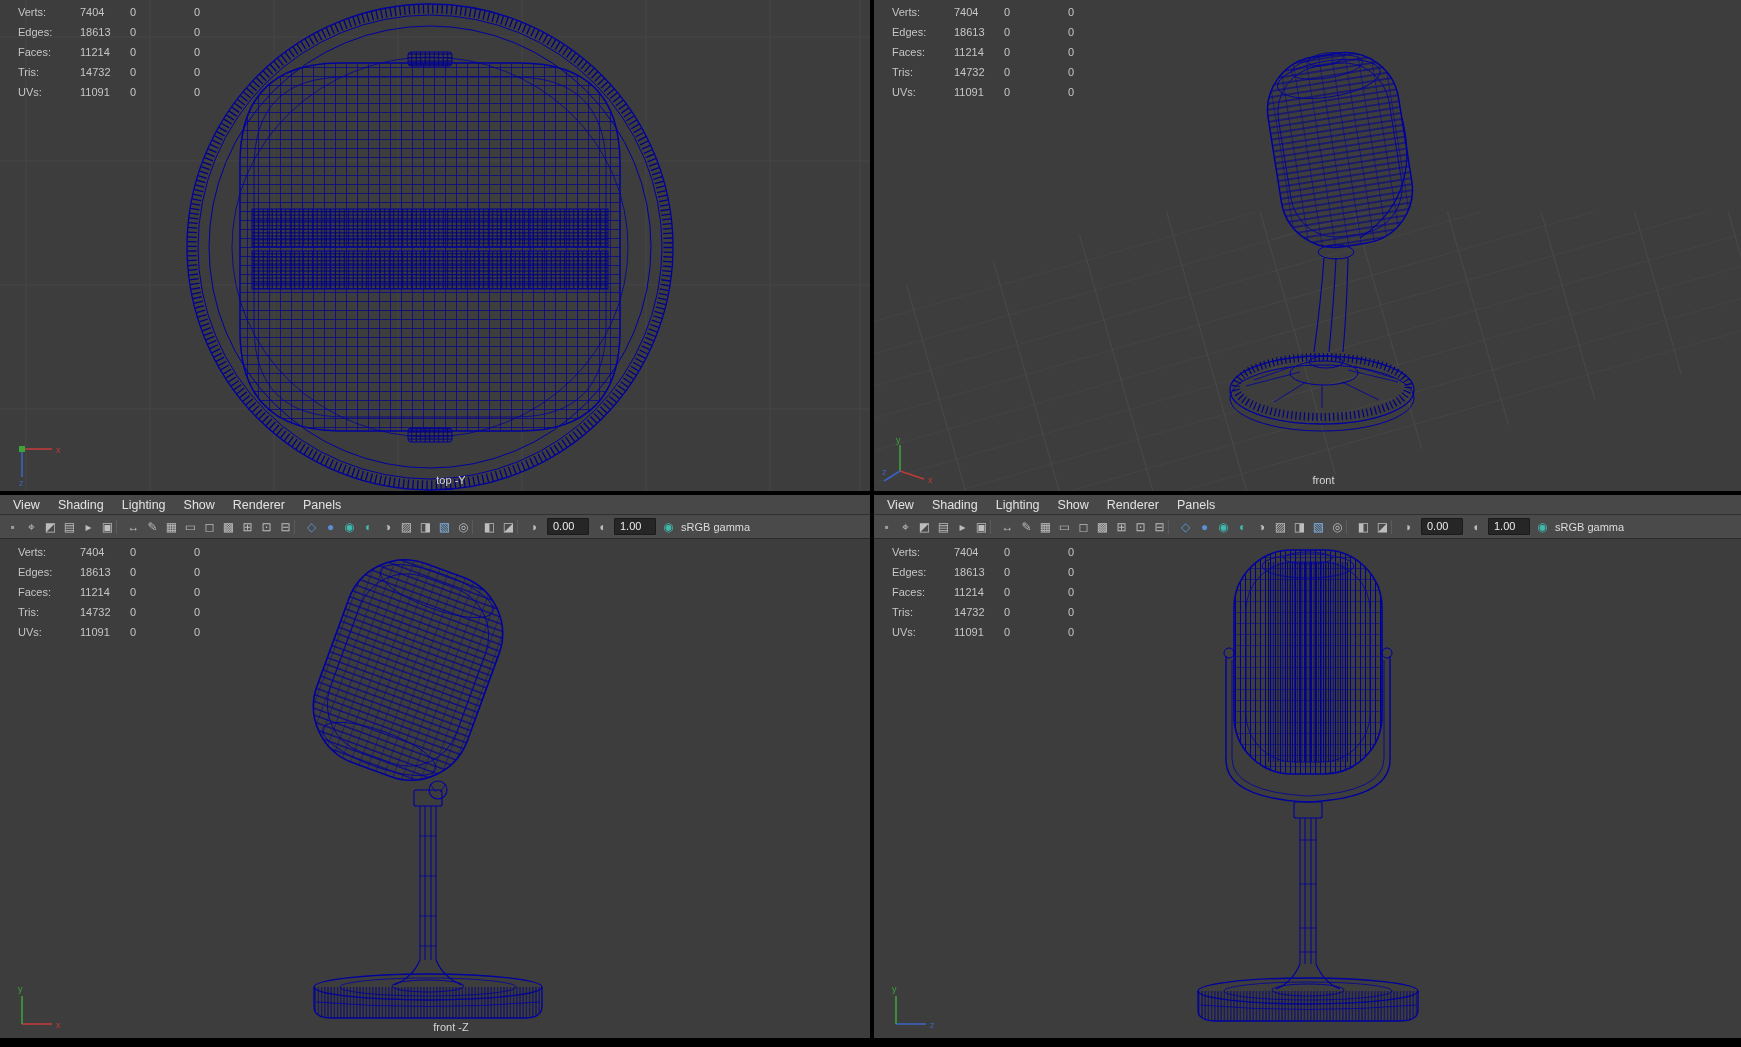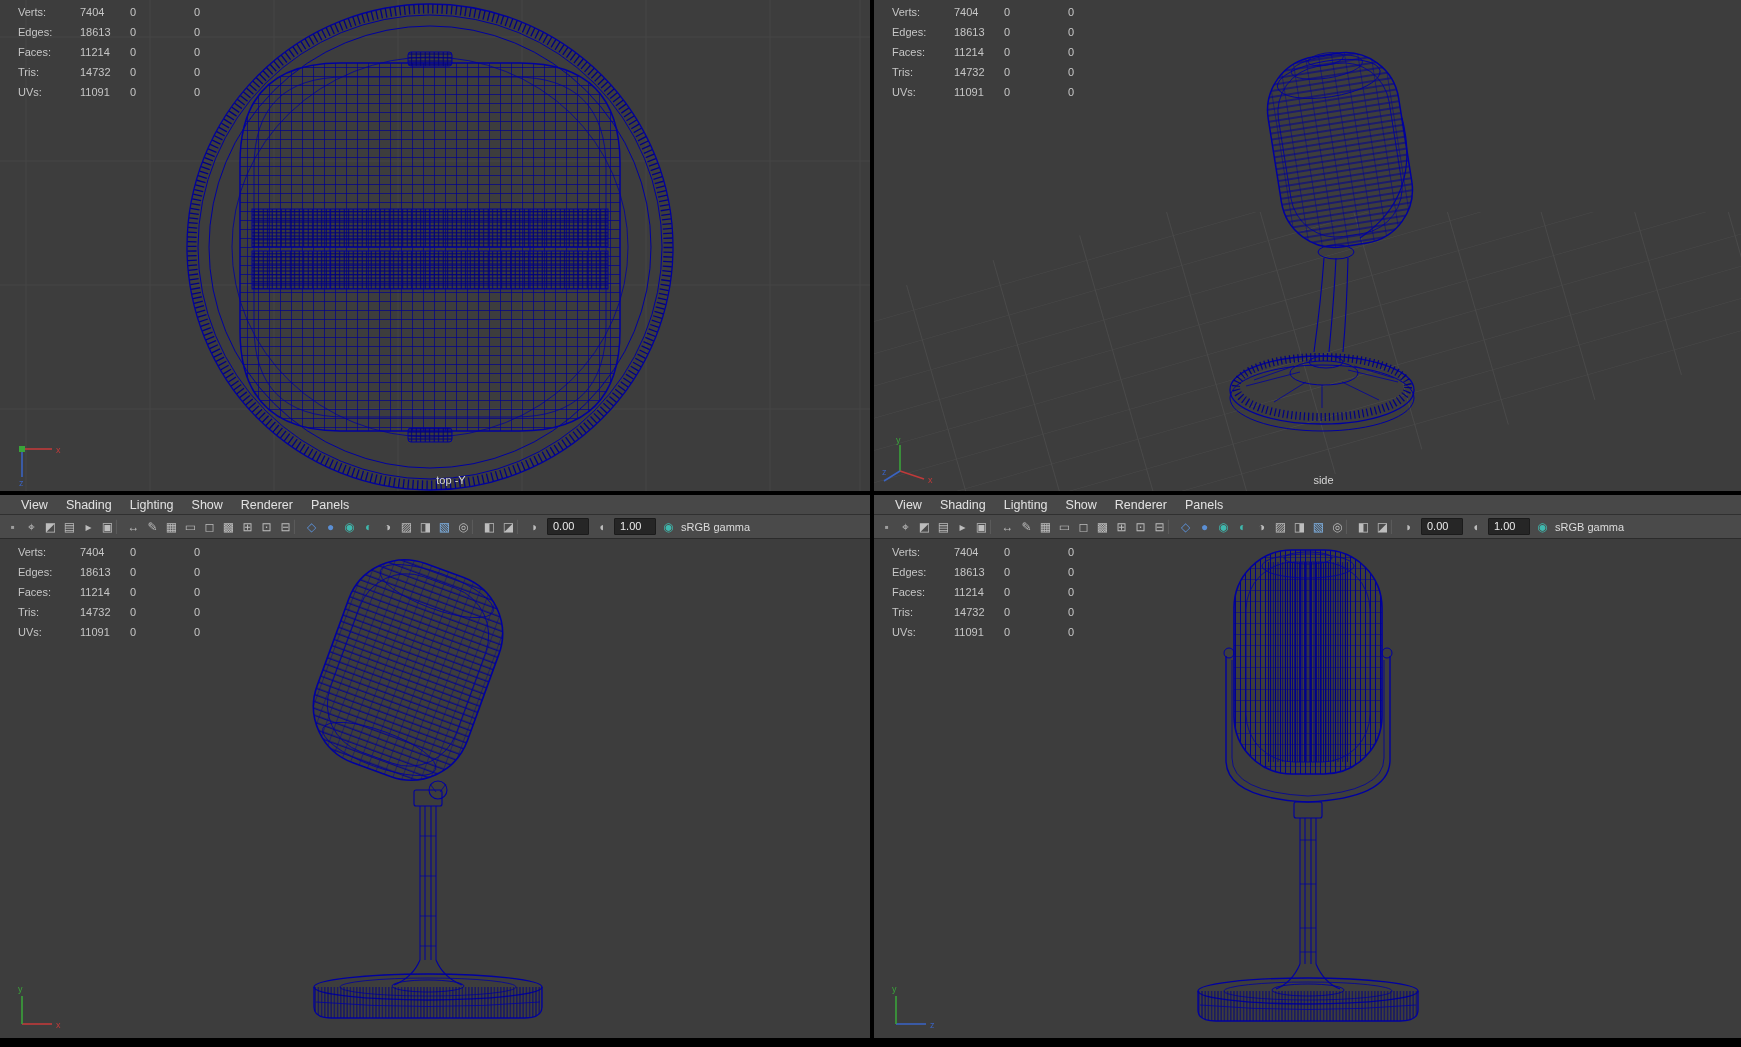--- a/index.html
+++ b/index.html
@@ -7,21 +7,21 @@
   body { font-family:"Liberation Sans", sans-serif; }
   .app { position:relative; width:1741px; height:1047px; background:#000;border-radius:10px; }
   .panel { position:absolute; background:#3d3d3d; overflow:hidden; }
   #panel-top-left  { left:0;   top:0;   width:870px; height:491px; }
   #panel-top-right { left:874px; top:0; width:867px; height:491px; }
   #panel-bottom-left  { left:0;   top:495px; width:870px; height:543px; }
   #panel-bottom-right { left:874px; top:495px; width:867px; height:543px; }
 
   .panel-menubar {
     height:20px; background:#484848; border-bottom:1px solid #303030;
-    display:flex; align-items:center; padding-left:12px;
+    display:flex; align-items:center; padding-left:4px;
   }
   .menu-item { font-size:12.5px; color:#e2e2e2; padding:0 9px; cursor:default; }
 
   .panel-toolbar {
     height:24px; background:#4a4a4a; border-bottom:1px solid #2b2b2b;
     display:flex; align-items:center; padding:0 3px; white-space:nowrap;
   }
   .tb-icons { display:flex; align-items:center; }
   .tb-icon {
     display:inline-flex; width:19px; height:18px; align-items:center; justify-content:center;
@@ -212,21 +212,21 @@
           </div>
         </div>
       <svg class="axis-gizmo" width="64" height="54" data-name="axis-indicator">
         <line x1="20" y1="38" x2="20" y2="12" stroke="#3aa33a" stroke-width="1.6"></line>
         <line x1="20" y1="38" x2="44" y2="46" stroke="#c03a3a" stroke-width="1.6"></line>
         <line x1="20" y1="38" x2="4" y2="48" stroke="#3a63c0" stroke-width="1.6"></line>
         <text class="axis-letter" x="16" y="10" fill="#3aa33a" data-name="axis-y-label">y</text>
         <text class="axis-letter" x="48" y="50" fill="#c03a3a" data-name="axis-x-label">x</text>
         <text class="axis-letter" x="2" y="42" fill="#3a63c0" data-name="axis-z-label">z</text>
       </svg>
-      <div class="vp-label" data-name="viewport-label-persp">side</div>
+      <div class="vp-label" data-name="viewport-label-persp">front</div>
     </div>
   </div>
 
   <div class="panel" id="panel-bottom-left" data-name="viewport-panel-front">
     <div class="panel-menubar" data-name="panel-menubar">
 
         <span class="menu-item" data-name="menu-view">View</span>
 
         <span class="menu-item" data-name="menu-shading">Shading</span>
 
@@ -378,20 +378,21 @@
             <span class="hud-val" data-name="hud-stat-value-2">0</span>
             <span class="hud-val" data-name="hud-stat-value-3">0</span>
           </div>
         </div>
       <svg class="axis-gizmo" width="64" height="54" data-name="axis-indicator">
         <line x1="16" y1="44" x2="46" y2="44" stroke="#c03a3a" stroke-width="1.6"></line>
         <line x1="16" y1="44" x2="16" y2="16" stroke="#3aa33a" stroke-width="1.6"></line>
         <text class="axis-letter" x="50" y="48" fill="#c03a3a" data-name="axis-x-label">x</text>
         <text class="axis-letter" x="12" y="12" fill="#3aa33a" data-name="axis-y-label">y</text>
       </svg>
+      <div class="vp-label" data-name="viewport-label-front">front -Z</div>
     </div>
   </div>
 
   <div class="panel" id="panel-bottom-right" data-name="viewport-panel-side">
     <div class="panel-menubar" data-name="panel-menubar">
 
         <span class="menu-item" data-name="menu-view">View</span>
 
         <span class="menu-item" data-name="menu-shading">Shading</span>
 

